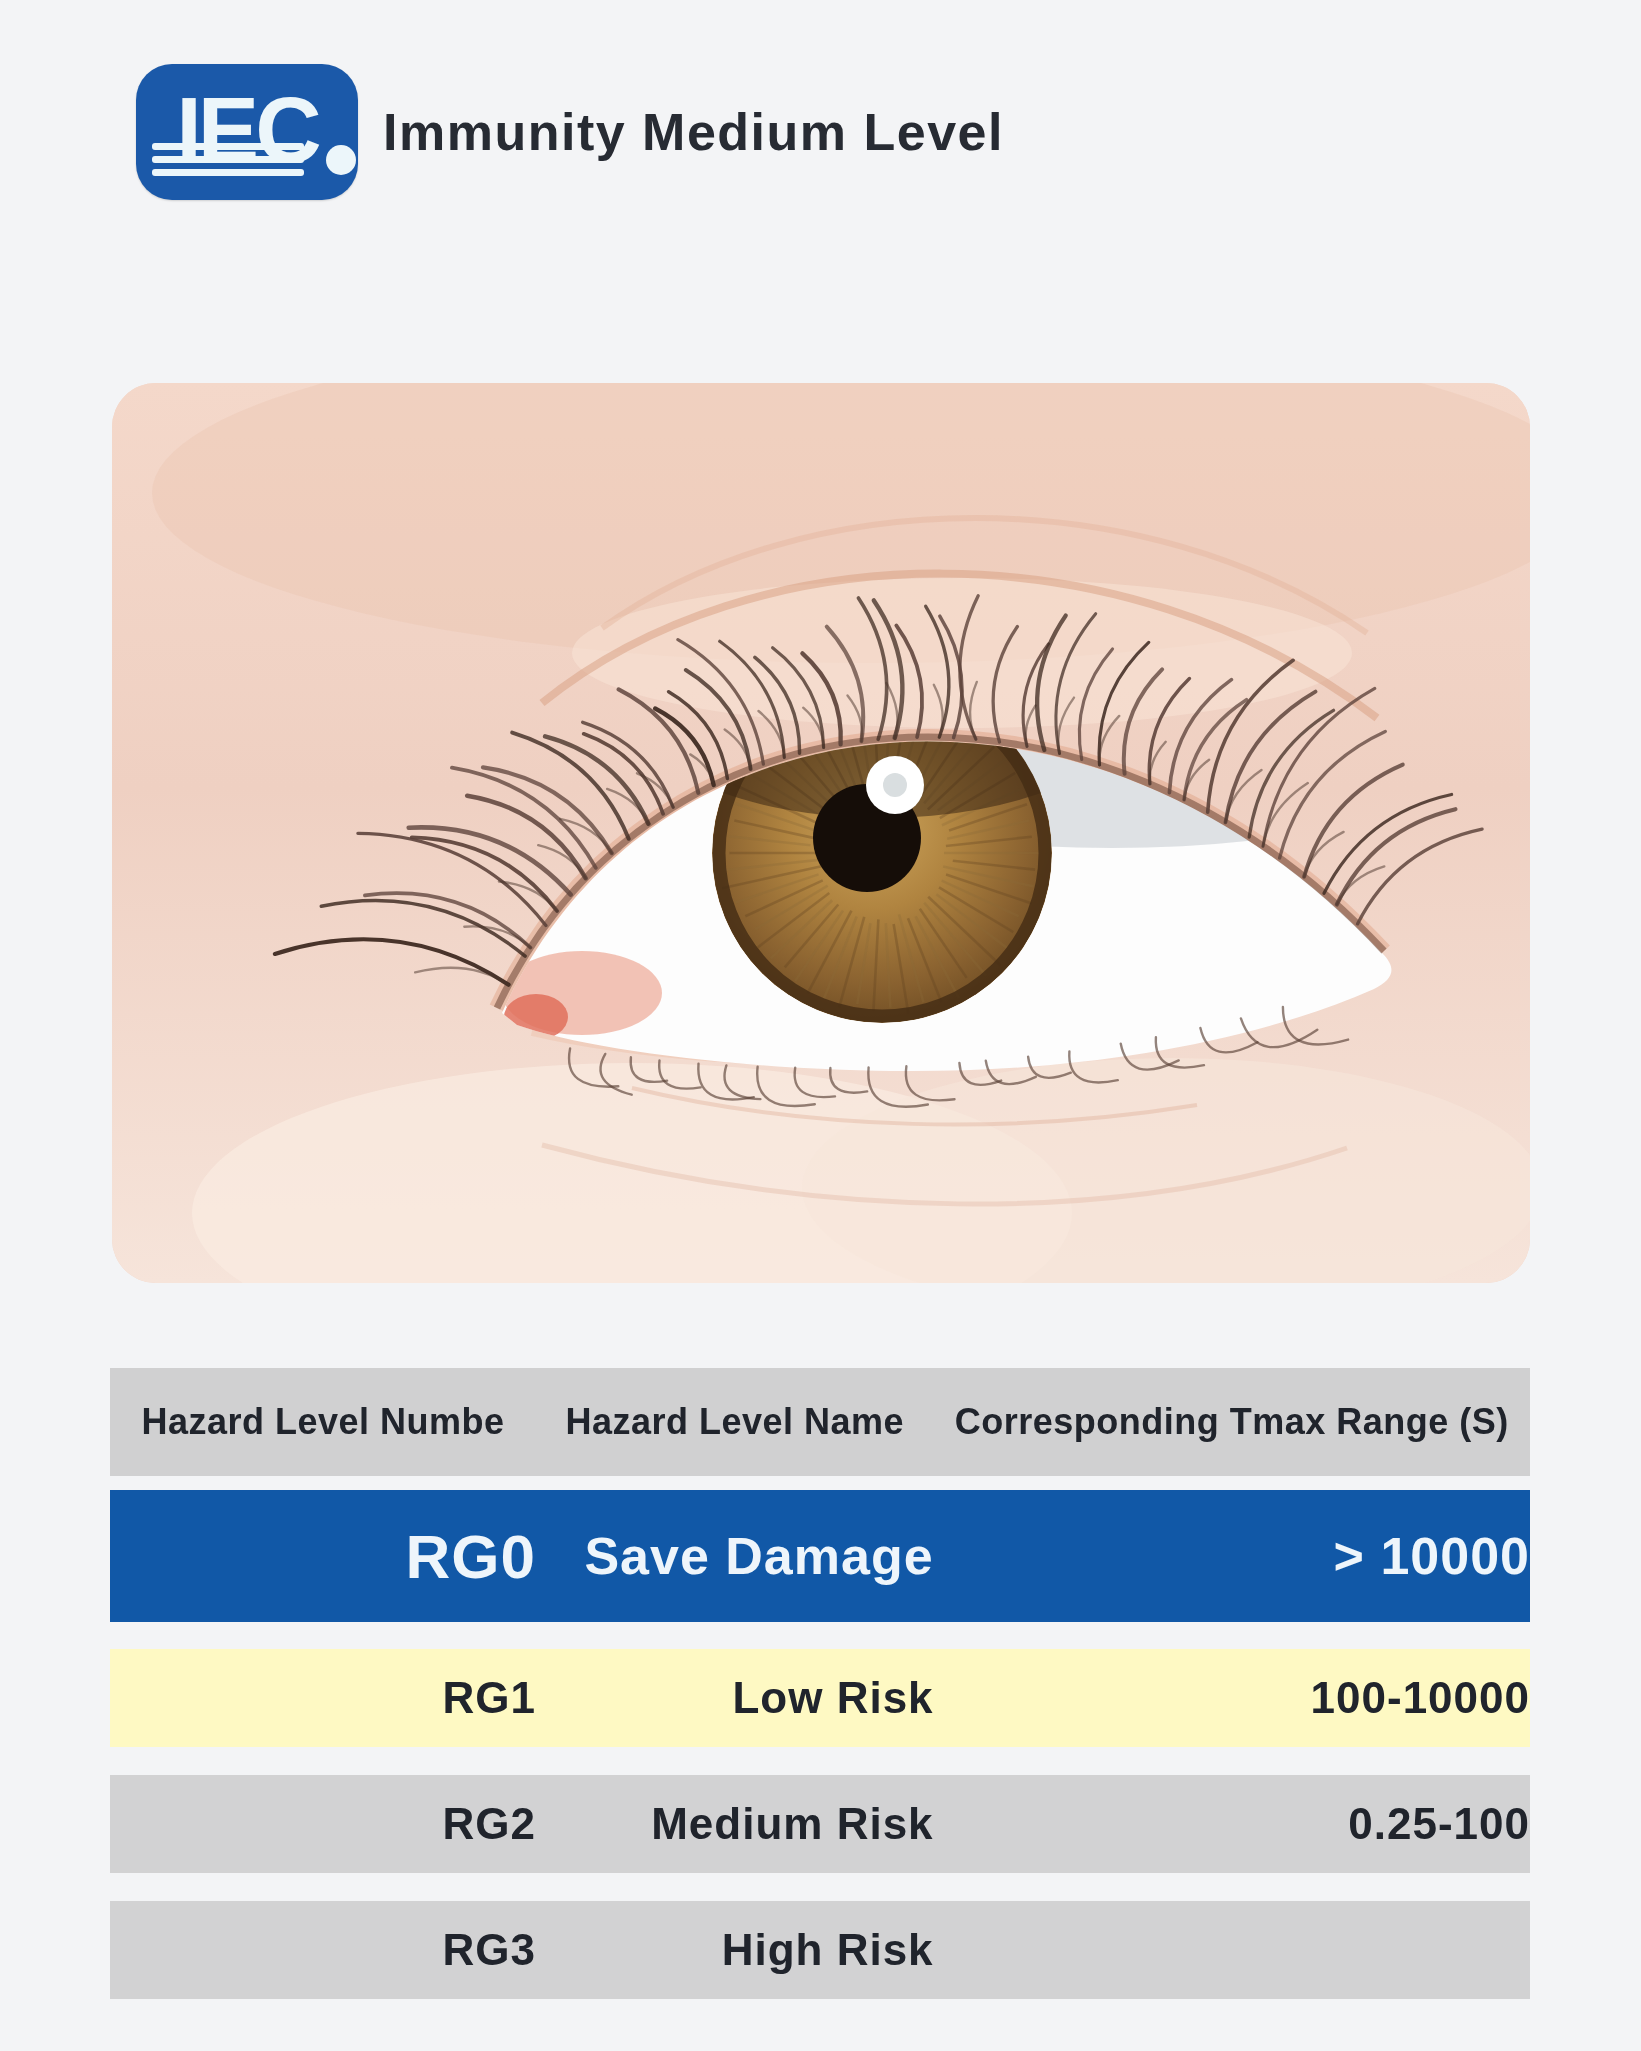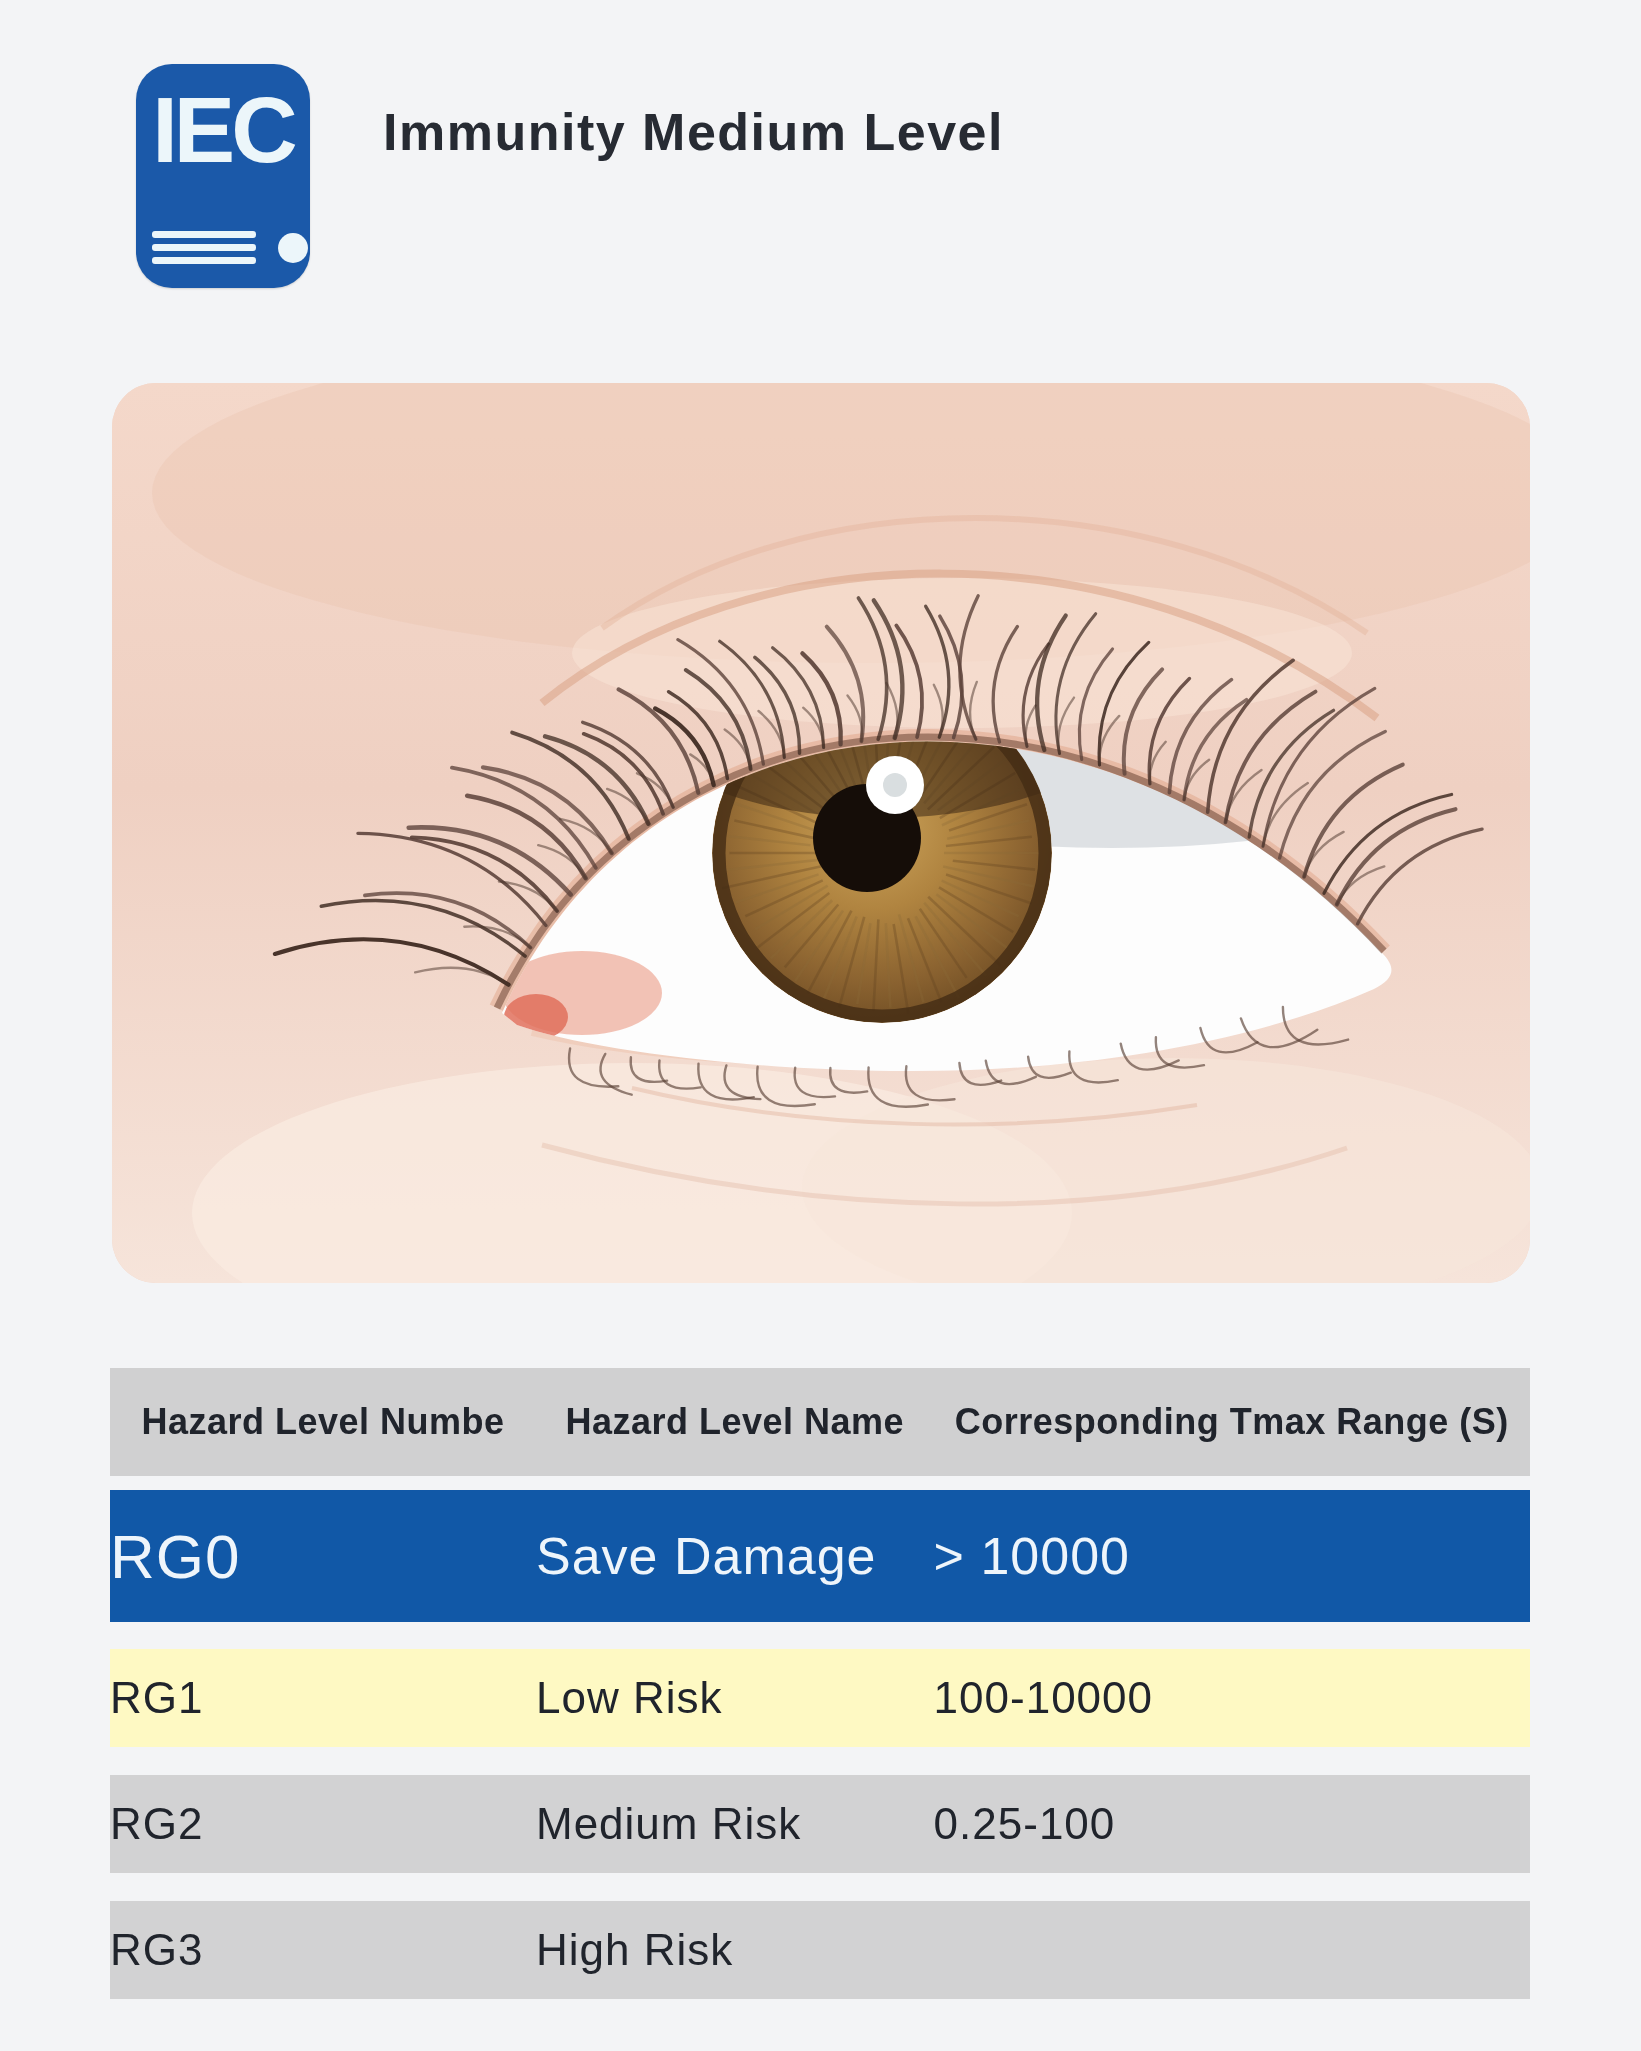--- a/index.html
+++ b/index.html
@@ -4,22 +4,22 @@
 <style>
   html,body{margin:0;padding:0;background:#e9eaec;}
   .page{
     position:relative;width:1641px;height:2051px;margin:0 auto;
     background:#f3f4f6;overflow:hidden;
     font-family:"Liberation Sans",sans-serif;
   }
 
   
   .logo{
-    position:absolute;left:136px;top:64px;width:174px;height:224px;
-    background:#1b59a9;border-radius:36px;box-shadow:0 1px 2px rgba(0,0,0,.15);
+    position:absolute;left:136px;top:64px;width:174px;height:136px;
+    background:#1b59a9;border-radius:36px;box-shadow:0 1px 2px rgba(0,0,0,.15);padding-left:48px;
   }
   .logo-text{
     position:absolute;top:20px;left:0;right:0;text-align:center;
     font-size:92px;font-weight:700;color:#ecf6fa;letter-spacing:-4px;line-height:1;
   }
   .logo-lines{position:absolute;left:16px;right:16px;bottom:24px;}
   .logo-line{display:block;height:7px;border-radius:3px;background:#ecf6fa;margin-top:6px;width:calc(100% - 38px);}
   .logo-line:first-child{margin-top:0;}
   .logo-dot{position:absolute;right:2px;bottom:25px;width:30px;height:30px;border-radius:50%;background:#ecf6fa;}
 
@@ -43,21 +43,21 @@
     display:grid;grid-template-columns:30% 28% 42%;align-items:center;
   }
   .th{
     text-align:center;font-size:36px;font-weight:600;color:#20242c;letter-spacing:.5px;
   }
   .trow{
     height:98px;background:#d2d2d3;margin-bottom:28px;
     display:grid;grid-template-columns:30% 28% 42%;align-items:center;
   }
   .trow:last-child{margin-bottom:0;}
-  .cell{text-align:left;font-size:44px;font-weight:400;color:#20242c;letter-spacing:1px;}
+  .cell{text-align:right;font-size:44px;font-weight:700;color:#20242c;letter-spacing:1px;}
   .trow.highlight{height:132px;margin-bottom:27px;}
   .trow.highlight .cell{color:#eef5fb;font-size:52px;}
   .trow.highlight .cell.num{font-size:62px;}
 </style>
 </head>
 <body>
 
 <div class="page" style="background: rgb(243, 244, 246);">
 
   <header>

